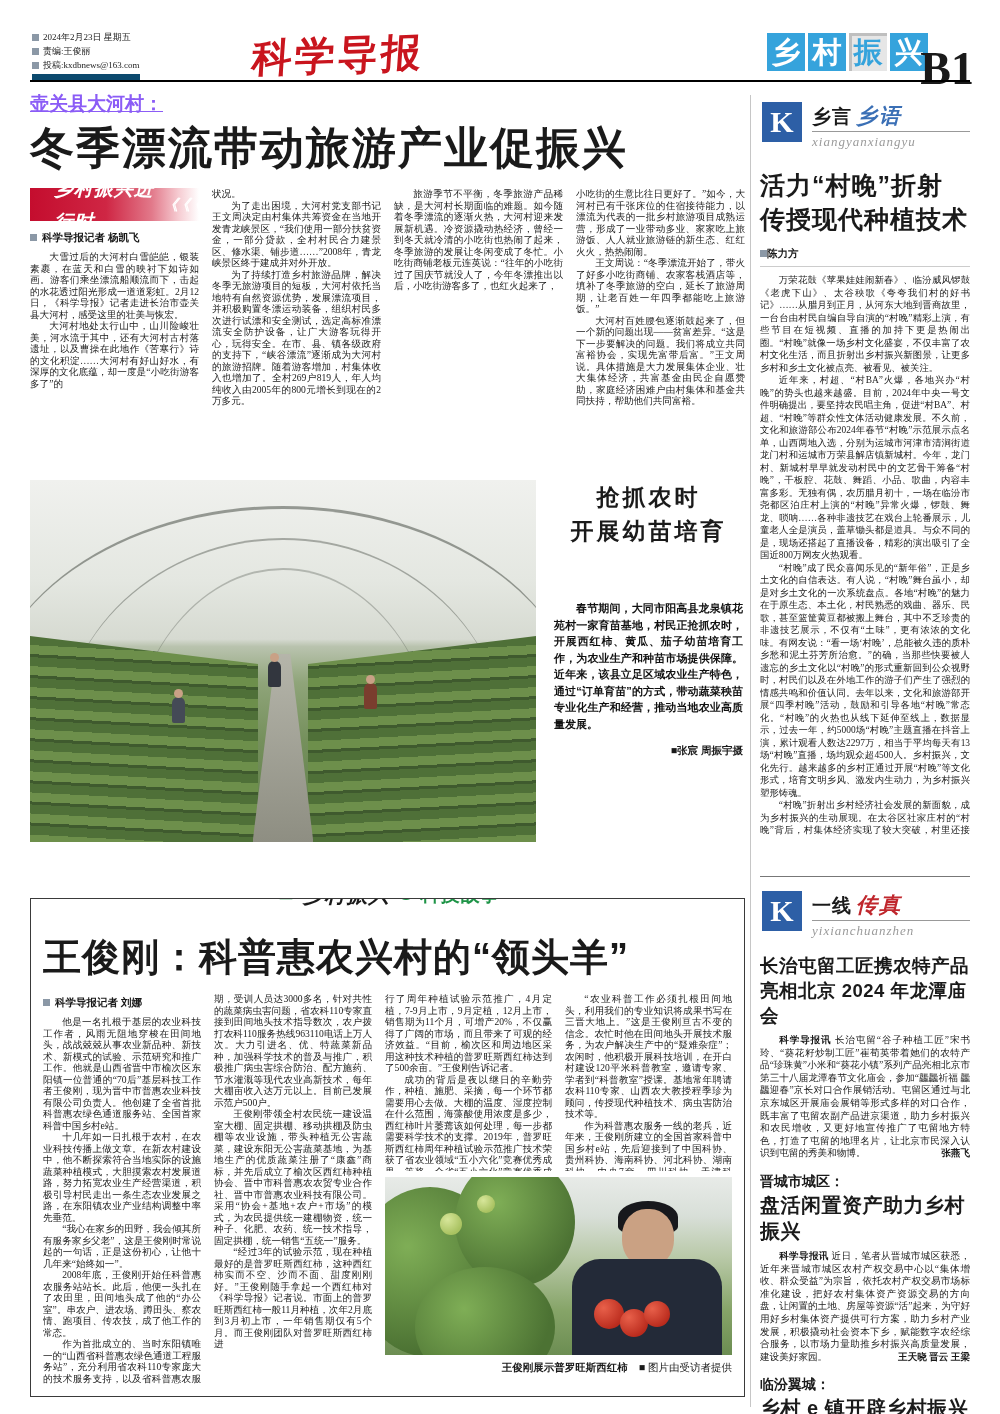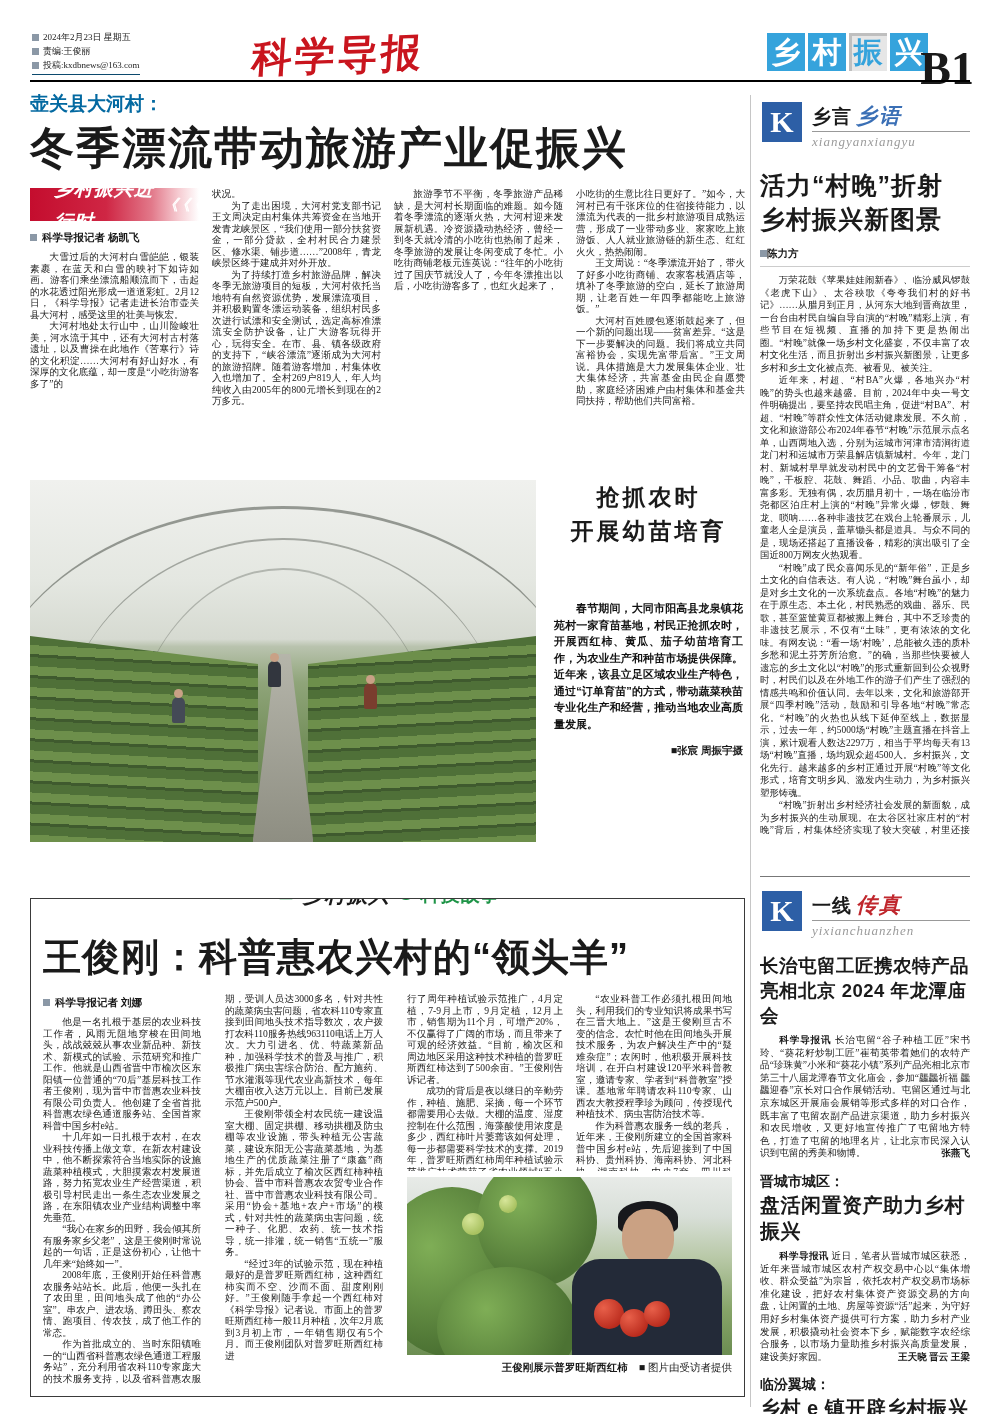--- a/index.html
+++ b/index.html
@@ -1,34 +1,34 @@
 <!DOCTYPE html>
 <html><head>
 <meta charset="utf-8">
 <style>
   html,body{margin:0;padding:0;background:#9a9a9a;}
   .page{position:relative;width:1000px;height:1414px;background:#fff;margin:0 auto;overflow:hidden;
         font-family:"Liberation Serif",serif;color:#1a1a1a;}
   
   .hdr-info{position:absolute;left:32px;top:30px;font-size:9px;line-height:14px;color:#222;
-            border-bottom:1px solid #0c4a6e;padding-bottom:2px;}
+            border-bottom:6px solid #0c4a6e;padding-bottom:2px;}
   .hdr-info .row{display:flex;align-items:center;gap:4px;}
   .sq{display:inline-block;width:7px;height:7px;background:#8b98a6;}
   .masthead{position:absolute;left:252px;top:28px;font-size:40px;font-weight:900;color:#c9151e;
             font-family:"Liberation Serif",serif;transform:rotate(-2deg) skewX(-6deg);letter-spacing:3px;}
   .sec-boxes{position:absolute;right:72px;top:33px;display:flex;gap:3px;}
   .sec-box{width:38px;height:38px;background:#35a3dc;color:#fff;text-align:center;
            font:900 29px/38px "Liberation Sans",sans-serif;}
   .sec-box.alt{background:#e6e6e6;color:#35a3dc;box-shadow:3px 3px 0 #bfbfbf inset;}
   .pageno{position:absolute;right:26px;top:24px;font:700 46px/50px "Liberation Serif",serif;margin-top:20px;}
   .header-rule{position:absolute;left:30px;right:30px;top:80px;height:2px;background:#000;}
   .vrule{position:absolute;left:750px;top:95px;height:1312px;width:1px;background:#c6c6c6;}
   
   .art1{position:absolute;left:30px;top:92px;width:715px;}
-  .kicker{font:600 19px/24px "Liberation Sans",sans-serif;color:#0369a1;}
+  .kicker{font:600 19px/24px "Liberation Sans",sans-serif;color:#8b5cf6;text-decoration:underline;}
   .headline1{font:900 44px/52px "Liberation Sans",sans-serif;letter-spacing:2px;margin-top:6px;}
   .cols4{display:grid;grid-template-columns:repeat(4,1fr);gap:13px;margin-top:14px;height:276px;overflow:hidden;}
   .banner{height:33px;display:flex;align-items:center;gap:6px;padding-left:24px;color:#fff;
           font:900 19px/33px "Liberation Sans",sans-serif;letter-spacing:1px;font-style:italic;
           background:linear-gradient(90deg,#c40d2e 0%,#cf2644 45%,#e2798a 72%,#f6ccd2 88%,#fff 100%);}
   .banner .marks{color:#fff;font-size:15px;letter-spacing:-3px;}
   .byline{display:flex;align-items:center;gap:5px;font:700 10.5px/14px "Liberation Sans",sans-serif;
           margin:9px 0 7px;}
   .bp{font-size:9.6px;line-height:11.5px;text-align:justify;text-indent:2em;margin:0;}
   .bp.cont{text-indent:0;}
@@ -84,21 +84,21 @@
   
   .tech-box{position:absolute;left:30px;top:898px;width:689px;height:497px;border:1px solid #3a3a3a;
             padding:0 12px;overflow:hidden;}
   .tech-badge{position:absolute;top:-17px;left:50%;transform:translateX(-50%);background:#fff;
               display:flex;align-items:flex-start;gap:6px;height:34px;padding:0 14px;white-space:nowrap;}
   .tb-black{font:900 21px/26px "Liberation Serif",serif;font-style:italic;letter-spacing:1px;}
   .tb-de{flex:none;width:18px;height:18px;border-radius:50%;background:#1e9447;color:#fff;
          font:700 11px/18px "Liberation Sans",sans-serif;text-align:center;}
   .tb-green{font:900 19px/26px "Liberation Sans",sans-serif;color:#1e9447;letter-spacing:1px;}
   .tech-headline{margin-top:34px;font:900 38px/48px "Liberation Sans",sans-serif;letter-spacing:1px;}
-  .tech-body{display:grid;grid-template-columns:158px 158px 1fr;gap:24px;margin-top:12px;height:392px;overflow:hidden;}
+  .tech-body{display:grid;grid-template-columns:158px 158px 1fr;gap:13px;margin-top:12px;height:392px;overflow:hidden;}
   .tcol{overflow:hidden;}
   .tcol-pair{display:grid;grid-template-columns:1fr 1fr;gap:13px;height:178px;overflow:hidden;}
   .photo2{position:relative;height:178px;margin-top:6px;overflow:hidden;
           background:linear-gradient(180deg,#e8ebe8 0%,#d8dfd8 22%,#b9c9a8 45%,#86a468 75%,#6c8d52 100%);}
   .fol{position:absolute;border-radius:50%;background:radial-gradient(circle at 35% 35%,#7fae56,#4c7233 72%);}
   .gtom{position:absolute;border-radius:50%;background:radial-gradient(circle at 35% 30%,#d7e69a,#a9c261 70%);}
   .man-jacket{position:absolute;right:10px;bottom:-6px;width:150px;height:102px;background:#232a38;border-radius:28px 28px 0 0;}
   .man-head{position:absolute;right:58px;bottom:88px;width:52px;height:58px;background:#caa183;border-radius:46%;}
   .man-hair{position:absolute;right:54px;bottom:122px;width:60px;height:32px;background:#17181c;border-radius:50% 50% 20% 20%;}
   .rtom{position:absolute;border-radius:50%;background:radial-gradient(circle at 32% 30%,#e8604a,#b92a1c 75%);}
@@ -196,21 +196,21 @@
       <div class="sec-hd-right">
         <div class="sec-title-row">
           <span class="st-black">乡言</span>
           <span class="st-color st-blue">乡语</span>
         </div>
         <div class="pinyin">xiangyanxiangyu</div>
       </div>
     </div>
     <div class="xy-headline">
       <div>活力“村晚”折射</div>
-      <div>乡村振兴新图景</div>
+      <div>传授现代种植技术</div>
     </div>
     <div class="xy-byline">
       <span class="sq"></span>
       <span>陈力方</span>
     </div>
     <div class="xy-body">
       <p>万荣花鼓《苹果娃娃闹新春》、临汾威风锣鼓《老虎下山》、太谷秧歌《夸夸我们村的好书记》……从腊月到正月，从河东大地到晋商故里，一台台由村民自编自导自演的“村晚”精彩上演，有些节目在短视频、直播的加持下更是热闹出圈。“村晚”就像一场乡村文化盛宴，不仅丰富了农村文化生活，而且折射出乡村振兴新图景，让更多乡村和乡土文化被点亮、被看见、被关注。</p>
       <p>近年来，村超、“村BA”火爆，各地兴办“村晚”的势头也越来越盛。目前，2024年中央一号文件明确提出，要坚持农民唱主角，促进“村BA”、村超、“村晚”等群众性文体活动健康发展。不久前，文化和旅游部公布2024年春节“村晚”示范展示点名单，山西两地入选，分别为运城市河津市清涧街道龙门村和运城市万荣县解店镇新城村。今年，龙门村、新城村早早就发动村民中的文艺骨干筹备“村晚”，干板腔、花鼓、舞蹈、小品、歌曲，内容丰富多彩。无独有偶，农历腊月初十，一场在临汾市尧都区泊庄村上演的“村晚”异常火爆，锣鼓、舞龙、唢呐……各种非遗技艺在戏台上轮番展示，儿童老人全是演员，盖草锄头都是道具。与众不同的是，现场还搭起了直播设备，精彩的演出吸引了全国近800万网友火热观看。</p>
       <p>“村晚”成了民众喜闻乐见的“新年俗”，正是乡土文化的自信表达。有人说，“村晚”舞台虽小，却是对乡土文化的一次系统盘点。各地“村晚”的魅力在于原生态、本土化，村民熟悉的戏曲、器乐、民歌，甚至篮筐黄豆都被搬上舞台，其中不乏珍贵的非遗技艺展示，不仅有“土味”，更有浓浓的文化味。有网友说：“看一场‘村晚’，总能被久违的质朴乡愁和泥土芬芳所治愈。”的确，当那些快要被人遗忘的乡土文化以“村晚”的形式重新回到公众视野时，村民们以及在外地工作的游子们产生了强烈的情感共鸣和价值认同。去年以来，文化和旅游部开展“四季村晚”活动，鼓励和引导各地“村晚”常态化。“村晚”的火热也从线下延伸至线上，数据显示，过去一年，约5000场“村晚”主题直播在抖音上演，累计观看人数达2297万，相当于平均每天有13场“村晚”直播，场均观众超4500人。乡村振兴，文化先行。越来越多的乡村正通过开展“村晚”等文化形式，培育文明乡风、激发内生动力，为乡村振兴塑形铸魂。</p>
       <p>“村晚”折射出乡村经济社会发展的新面貌，成为乡村振兴的生动展现。在太谷区社家庄村的“村晚”背后，村集体经济实现了较大突破，村里还接通了集中供热，村民们的幸福感和满意度大幅提升；清徐县西梁泉村红红火火办“村晚”，也是因为喜获丰收，全村葡萄销售收入就比上一年增加了500多万元；在河津市龙门村，该村所属企业龙门集团在2023年共营收75亿元，不仅热热闹闹办“村晚”，还拿出2100万元发“红包”。百花齐放的“村晚”就像一个特殊的窗口，让更多农业强、农村美、农民富的村庄受到关注。产业支撑、文化赋能，各具特色的“村晚”也必定能更好地撬动文旅资源、促进农文旅融合发展。</p>
@@ -238,21 +238,21 @@
           <span>科学导报记者 刘娜</span>
         </div>
         <p class="bp">他是一名扎根于基层的农业科技工作者，风雨无阻地穿梭在田间地头，战战兢兢从事农业新品种、新技术、新模式的试验、示范研究和推广工作。他就是山西省晋中市榆次区东阳镇一位普通的“70后”基层科技工作者王俊刚，现为晋中市普惠农业科技有限公司负责人。他创建了全省首批科普惠农绿色通道服务站、全国首家科普中国乡村e站。</p>
         <p class="bp">十几年如一日扎根于农村，在农业科技传播上做文章。在新农村建设中，他不断探索符合当地实际的设施蔬菜种植模式，大胆摸索农村发展道路，努力拓宽农业生产经营渠道，积极引导村民走出一条生态农业发展之路，在东阳镇农业产业结构调整中率先垂范。</p>
         <p class="bp">“我心在家乡的田野，我会倾其所有服务家乡父老”，这是王俊刚时常说起的一句话，正是这份初心，让他十几年来“始终如一”。</p>
         <p class="bp">2008年底，王俊刚开始任科普惠农服务站站长。此后，他便一头扎在了农田里，田间地头成了他的“办公室”。串农户、进农场、蹲田头、察农情、跑项目、传农技，成了他工作的常态。</p>
         <p class="bp">作为首批成立的、当时东阳镇唯一的“山西省科普惠农绿色通道工程服务站”，充分利用省农科110专家庞大的技术服务支持，以及省科普惠农服务中心质优价廉的平价农资配送体系，服务站大胆实践、勇于创新、按农时每年举办蔬菜技术培训12</p>
       </div>
       <div class="tcol">
         <p class="bp cont">期，受训人员达3000多名，针对共性的蔬菜病虫害问题，省农科110专家直接到田间地头技术指导数次，农户拨打农科110服务热线963110电话上万人次。大力引进名、优、特蔬菜新品种，加强科学技术的普及与推广，积极推广病虫害综合防治、配方施药、节水灌溉等现代农业高新技术，每年大棚亩收入达万元以上。目前已发展示范户500户。</p>
-        <p class="bp">王俊刚带领全村农民统一建设温室大棚、固定拱棚、移动拱棚及防虫棚等农业设施，带头种植无公害蔬菜，建设东阳无公害蔬菜基地，为基地生产的优质蔬菜注册了“康鑫”商标，并先后成立了榆次区西红柿种植协会、晋中市科普惠农农贸专业合作社、晋中市普惠农业科技有限公司。采用“协会+基地+农户+市场”的模式，针对共性的蔬菜病虫害问题，统一种子、化肥、农药、统一技术指导，统一排灌，统一销售“五统一”服务。</p>
+        <p class="bp">王俊刚带领全村农民统一建设温室大棚、固定拱棚、移动拱棚及防虫棚等农业设施，带头种植无公害蔬菜，建设东阳无公害蔬菜基地，为基地生产的优质蔬菜注册了“康鑫”商标，并先后成立了榆次区西红柿种植协会、晋中市科普惠农农贸专业合作社、晋中市普惠农业科技有限公司。采用“协会+基地+农户+市场”的模式，为农民提供统一建棚物资，统一种子、化肥、农药、统一技术指导，固定拱棚，统一销售“五统一”服务。</p>
         <p class="bp">“经过3年的试验示范，现在种植最好的是普罗旺斯西红柿，这种西红柿实而不空、沙而不面、甜度刚刚好。”王俊刚随手拿起一个西红柿对《科学导报》记者说。市面上的普罗旺斯西红柿一般11月种植，次年2月底到3月初上市，一年销售期仅有5个月。而王俊刚团队对普罗旺斯西红柿进</p>
       </div>
       <div>
         <div class="tcol-pair">
           <div class="tcol">
             <p class="bp cont">行了周年种植试验示范推广，4月定植，7-9月上市，9月定植，12月上市，销售期为11个月，可增产20%，不仅赢得了广阔的市场，而且带来了可观的经济效益。“目前，榆次区和周边地区采用这种技术种植的普罗旺斯西红柿达到了500余亩。”王俊刚告诉记者。</p>
             <p class="bp">成功的背后是夜以继日的辛勤劳作，种植、施肥、采摘，每一个环节都需要用心去做。大棚的温度、湿度控制在什么范围，海藻酸使用浓度是多少，西红柿叶片萎蔫该如何处理，每一步都需要科学技术的支撑。2019年，普罗旺斯西红柿周年种植试验示范推广技术荣获了省农业领域“五小六化”竞赛优秀成果一等奖、全省“五小六化”竞赛优秀成果二等奖。2020年，普罗旺斯西红柿无农药种植技术研发项目荣获第四届“三晋新农人”创业创新竞赛创新组优秀奖。</p>
           </div>
           <div class="tcol">
             <p class="bp">“农业科普工作必须扎根田间地头，利用我们的专业知识将成果书写在三晋大地上。”这是王俊刚亘古不变的信念。农忙时他在田间地头开展技术服务，为农户解决生产中的“疑难杂症”；农闲时，他积极开展科技培训，在开白村建设120平米科普教室，邀请专家、学者到“科普教室”授课。基地常年聘请农科110专家、山西农大教授程季珍为顾问，传授现代种植技术、病虫害防治技术等。</p>

